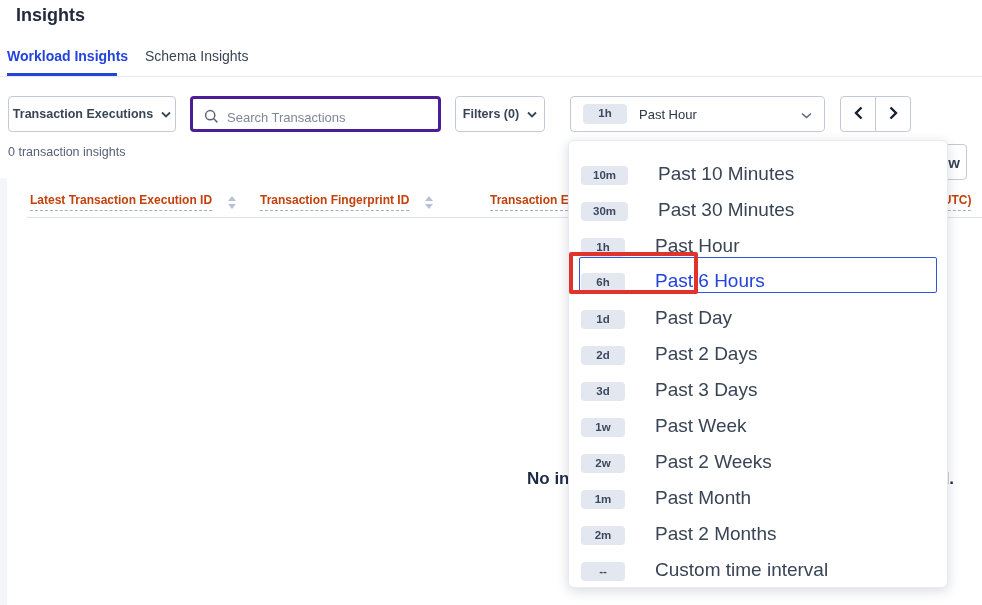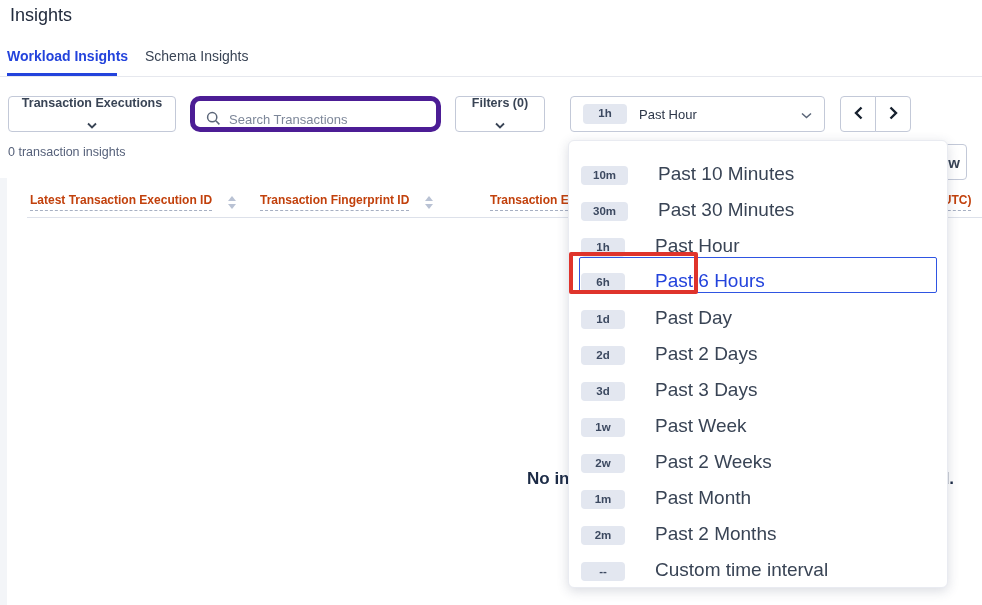--- a/index.html
+++ b/index.html
@@ -4,42 +4,42 @@
 <style>
   html, body { margin: 0; padding: 0; background: #fff; }
   #app {
     position: relative; width: 982px; height: 605px; overflow: hidden;
     font-family: "Liberation Sans", sans-serif; background: #fff;
     color: #394455;
   }
   .abs { position: absolute; box-sizing: border-box; }
 
   
-  .page-title { left: 10px; top: 5px; font-size: 18px; font-weight: normal; color: #222b3d; }
+  .page-title { left: 16px; top: 5px; font-size: 18px; font-weight: bold; color: #222b3d; }
 
   
   .tab { top: 48px; font-size: 14px; cursor: pointer; }
   .tab-active { left: 7px; color: #2343dc; font-weight: bold; }
   .tab-inactive { left: 145px; color: #394455; }
   .tab-underline { left: 7px; top: 73px; width: 110px; height: 3px; background: #2343dc; }
   .tabbar-border { left: 0; top: 76px; width: 982px; height: 1px; background: #e6e8ee; }
 
   
   .btn {
     height: 36px; top: 96px; background: #fff; border: 1px solid #c3c9d8;
     border-radius: 4px; display: flex; align-items: center; justify-content: center;
-    gap: 8px; font-weight: bold; font-size: 12.5px; color: #394455; cursor: pointer; flex-direction: column;
+    gap: 8px; font-weight: bold; font-size: 12.5px; color: #394455; cursor: pointer;
   }
   .view-select { left: 8px; width: 168px; }
   .filters-btn { left: 455px; width: 90px; }
   .now-btn { left: 921px; width: 46px; font-size: 15px; margin-top: 48px; }
 
   .search-box {
     left: 190px; top: 96px; width: 251px; height: 36px;
-    border: 5px solid #4c1d95; border-radius: 10px; background: #fff;
+    border: 3px solid #4c1d95; border-radius: 4px; background: #fff;
   }
   .search-box input {
     position: absolute; left: 32px; top: 0; width: 210px; height: 34px;
     border: none; outline: none; font-family: "Liberation Sans", sans-serif;
     font-size: 13px; color: #394455; background: transparent;
   }
   .search-box input::placeholder { color: #7d8799; }
   .search-icon { position: absolute; left: 11px; top: 10px; }
 
   .time-picker {

